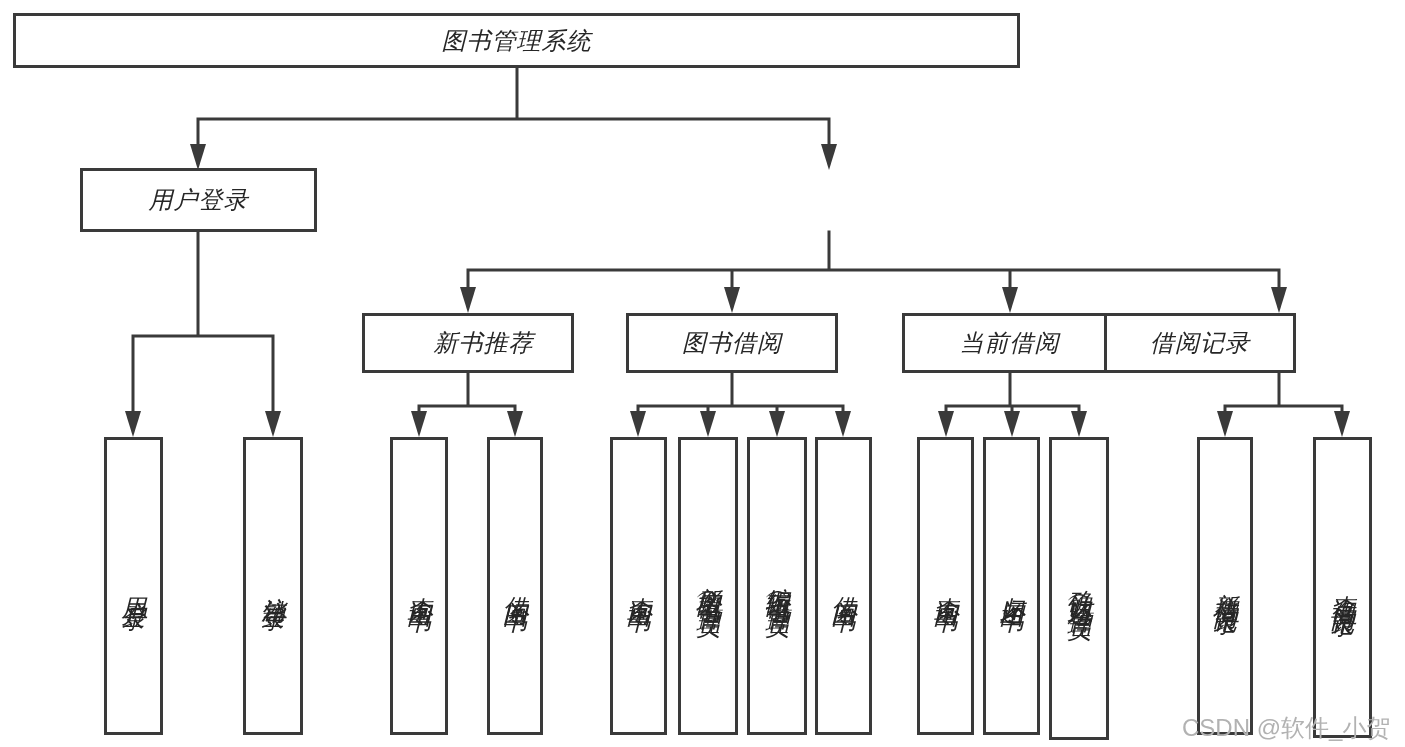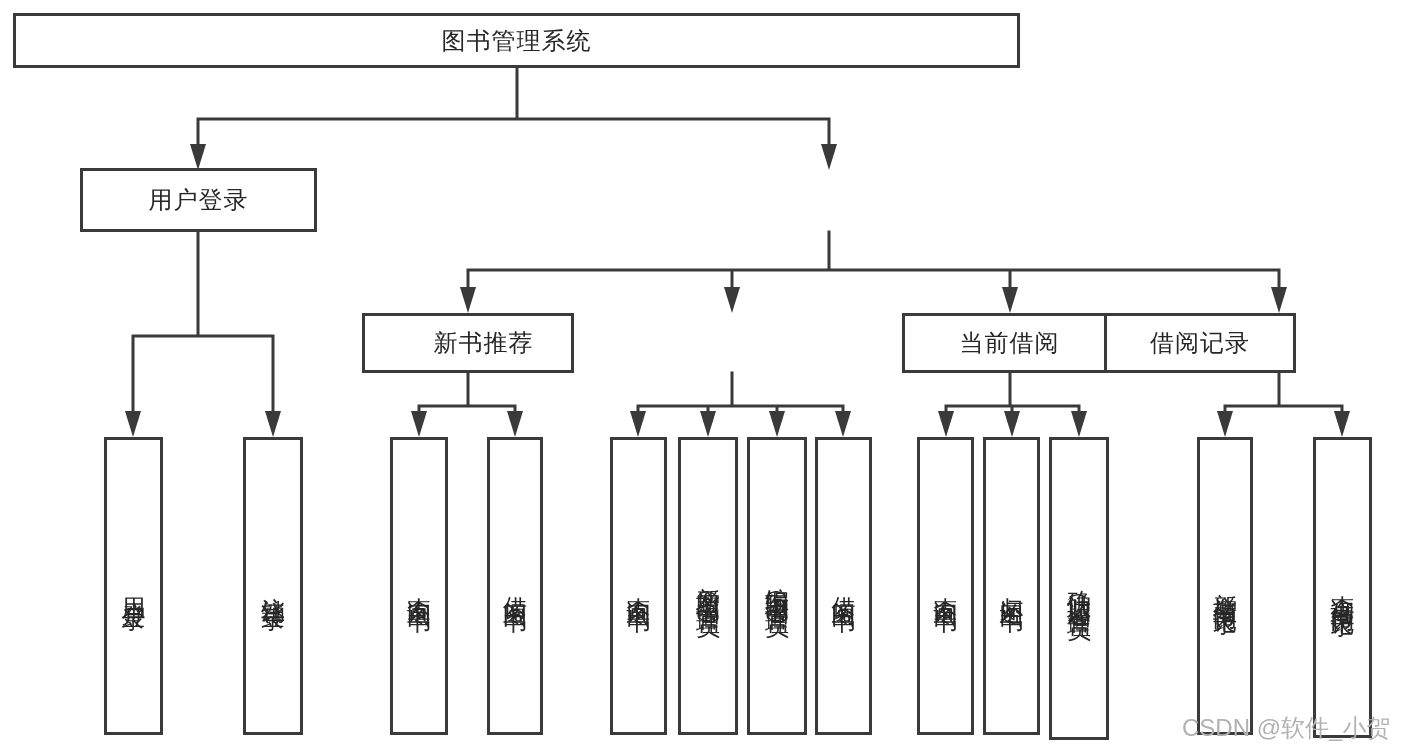--- a/index.html
+++ b/index.html
@@ -14,20 +14,21 @@
   .box{
     position:absolute;
     box-sizing:border-box;
     border:3px solid #3a3a3a;
     background:#ffffff;
     display:flex;align-items:center;justify-content:center;
     font-size:24px;color:#262626;
     z-index:2;
     letter-spacing:1px;
     white-space:nowrap;
+    font-style:italic;
   }
   .vbox{
     writing-mode:vertical-rl;
     letter-spacing:4px;
     line-height:1;
     white-space:normal;
     text-align:center;
   }
   .watermark{
     position:absolute;
@@ -73,20 +74,21 @@
       <polygon points="1217,411 1233,411 1225,437"></polygon>
       <polygon points="1334,411 1350,411 1342,437"></polygon>
     </g>
   </svg>
 
   <div class="box" style="left:13px;top:13px;width:1007px;height:55px;">图书管理系统</div>
 
   <div class="box" style="left:80px;top:168px;width:237px;height:64px;">用户登录</div>
 
   <div class="box" style="left:362px;top:313px;width:212px;height:60px;padding-left:31px;">新书推荐</div>
+  <div class="box" style="left:626px;top:313px;width:212px;height:60px;">图书借阅</div>
   <div class="box" style="left:902px;top:313px;width:215px;height:60px;text-align:right;">当前借阅</div>
   <div class="box" style="left:1104px;top:313px;width:192px;height:60px;">借阅记录</div>
 
   <div class="box vbox" style="left:104px;top:437px;width:59px;height:298px;">用户登录</div>
   <div class="box vbox" style="left:243px;top:437px;width:60px;height:298px;">注销登录</div>
 
   <div class="box vbox" style="left:390px;top:437px;width:58px;height:298px;">查询图书</div>
   <div class="box vbox" style="left:487px;top:437px;width:56px;height:298px;">借阅图书</div>
 
   <div class="box vbox" style="left:610px;top:437px;width:57px;height:298px;">查询图书</div>

